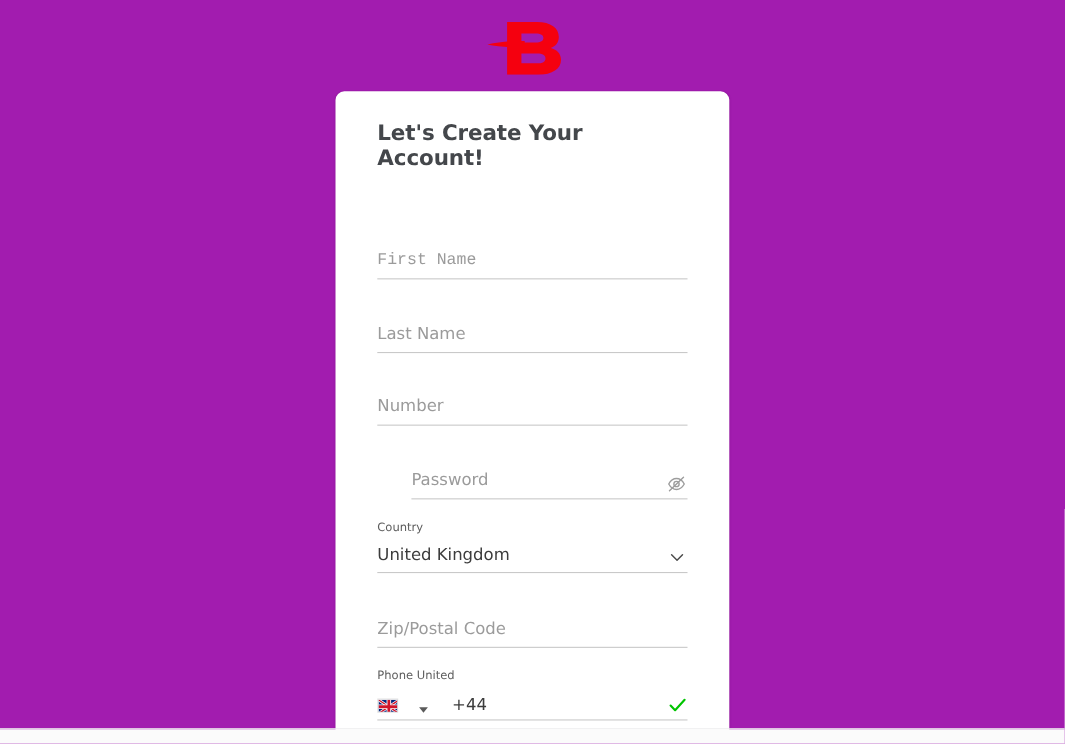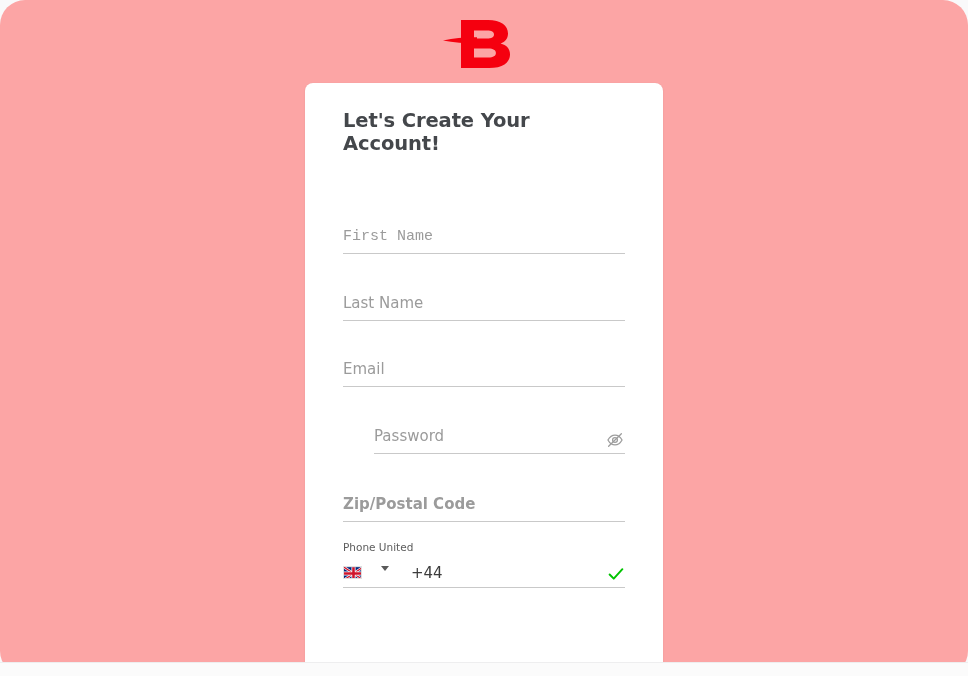--- a/index.html
+++ b/index.html
@@ -11,22 +11,21 @@
     height: 676px;
     overflow: hidden;
     background: #f9f9fa;
     font-family: "DejaVu Sans", "Liberation Sans", sans-serif;
   }
 
   .page {
     position: relative;
     width: 968px;
     height: 676px;
-    background: #fca5a5;
-    border-radius: 25px;
+    background: #a21caf;
   }
 
   
   .logo-wrap {
     position: absolute;
     left: 0;
     top: 0;
     width: 968px;
     height: 83px;
     display: flex;
@@ -118,31 +117,31 @@
     align-items: center;
     justify-content: center;
   }
 
   
   .field.firstname { height: 68px; font-family: Liberation Mono, monospace; }
   .field.lastname  { height: 67px; }
   .field.email     { height: 66px; }
   .field.password  { height: 67px; margin-left: 31px; }
   .field.country   { height: 67px; }
-  .field.zip       { height: 68px; font-weight: bold; }
+  .field.zip       { height: 68px; }
   .field.phone     { height: 66px; }
   .field.dob       { height: 67px; }
 
   
   .phone-row {
     position: absolute;
     left: 0;
     bottom: 7px;
     display: flex;
-    align-items: flex-start;
+    align-items: flex-end;
     gap: 14px;
   }
   .flag {
     width: 19px;
     height: 13px;
     position: relative;
     overflow: hidden;
     display: inline-block;
     flex: none;
     border: 0.5px solid rgba(0,0,0,0.12);
@@ -220,37 +219,47 @@
         <div class="field-placeholder">First Name</div>
         <div class="field-line"></div>
       </div>
 
       <div class="field lastname">
         <div class="field-placeholder">Last Name</div>
         <div class="field-line"></div>
       </div>
 
       <div class="field email">
-        <div class="field-placeholder">Email</div>
+        <div class="field-placeholder">Number</div>
         <div class="field-line"></div>
       </div>
 
       <div class="field password">
         <div class="field-placeholder">Password</div>
         <div class="field-icon">
           <svg width="18" height="18" viewBox="0 0 24 24" fill="none" stroke="#9d9d9d" stroke-width="1.7" stroke-linecap="round" stroke-linejoin="round">
             <path d="M2.6 12 C5 7.6, 8.3 5.4, 12 5.4 C15.7 5.4, 19 7.6, 21.4 12
                      C19 16.4, 15.7 18.6, 12 18.6 C8.3 18.6, 5 16.4, 2.6 12 Z"></path>
             <circle cx="12" cy="12" r="3.2"></circle>
             <line x1="3.5" y1="20.3" x2="20.5" y2="3.7"></line>
           </svg>
         </div>
         <div class="field-line"></div>
       </div>
 
+      <div class="field country">
+        <div class="field-label">Country</div>
+        <div class="field-value">United Kingdom</div>
+        <div class="field-icon">
+          <svg width="17" height="17" viewBox="0 0 24 24" fill="none" stroke="#4c4c4c" stroke-width="1.9" stroke-linecap="round" stroke-linejoin="round">
+            <polyline points="5 9 12 16 19 9"></polyline>
+          </svg>
+        </div>
+        <div class="field-line"></div>
+      </div>
 
       <div class="field zip">
         <div class="field-placeholder">Zip/Postal Code</div>
         <div class="field-line"></div>
       </div>
 
       <div class="field phone">
         <div class="field-label">Phone United</div>
 
         <div class="phone-row">

